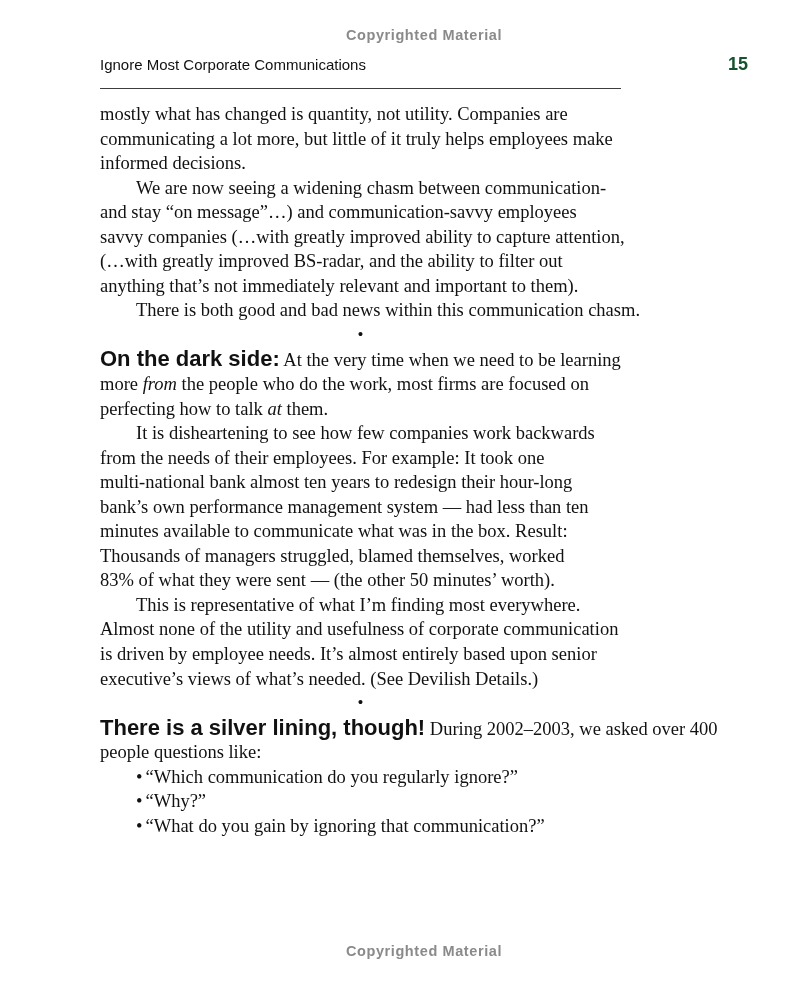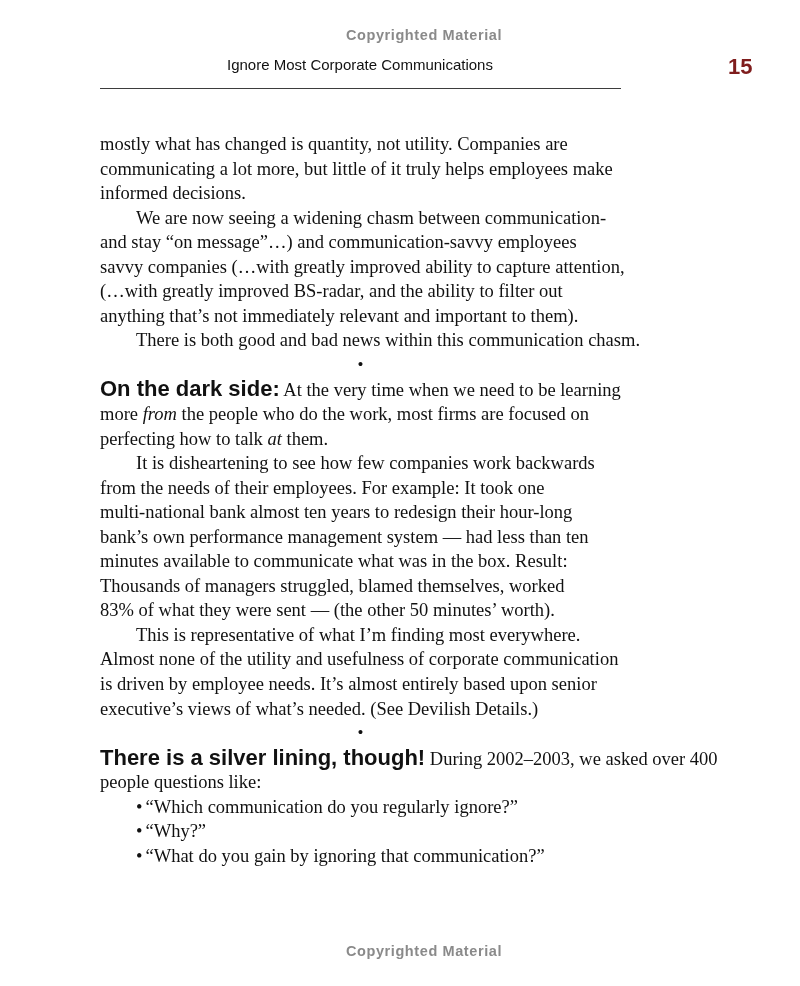--- a/index.html
+++ b/index.html
@@ -15,35 +15,35 @@
     position: absolute; left: 0; width: 800px;
     text-align: center;
     font-family: "Liberation Sans", sans-serif;
     font-size: 14.5px; font-weight: bold;
     color: #8a8a8a; letter-spacing: 0.6px; margin-left: 24px;
   }
   .watermark-top { top: 27px; }
   .watermark-bottom { top: 943px; }
   .running-header {
     position: absolute; top: 56px; left: 100px; width: 520px;
-    text-align: center;
+    text-align: left;
     font-family: "Liberation Sans", sans-serif;
     font-size: 15px; color: #111111;
   }
   .page-number {
     position: absolute; top: 54px; left: 728px;
     font-family: "Liberation Sans", sans-serif;
-    font-size: 22px; font-weight: bold; color: #7f1d1d;
+    font-size: 18px; font-weight: bold; color: #14532d;
   }
   .header-rule {
     position: absolute; top: 88px; left: 100px;
     width: 521px; height: 1px; background: #3d3d3d;
   }
   .body-text {
-    position: absolute; left: 100px; top: 132px; width: 540px;
+    position: absolute; left: 100px; top: 102px; width: 540px;
     font-size: 18.5px; line-height: 24.55px;
   }
   .line { white-space: nowrap; height: 24.55px; }
   .indent { padding-left: 36px; }
   .sep-line { text-align: center; width: 521px; white-space: normal; font-size: 17px; }
   .lead {
     font-family: "Liberation Sans", sans-serif;
     font-weight: bold; font-size: 22px;
   }
   .it { font-style: italic; }

